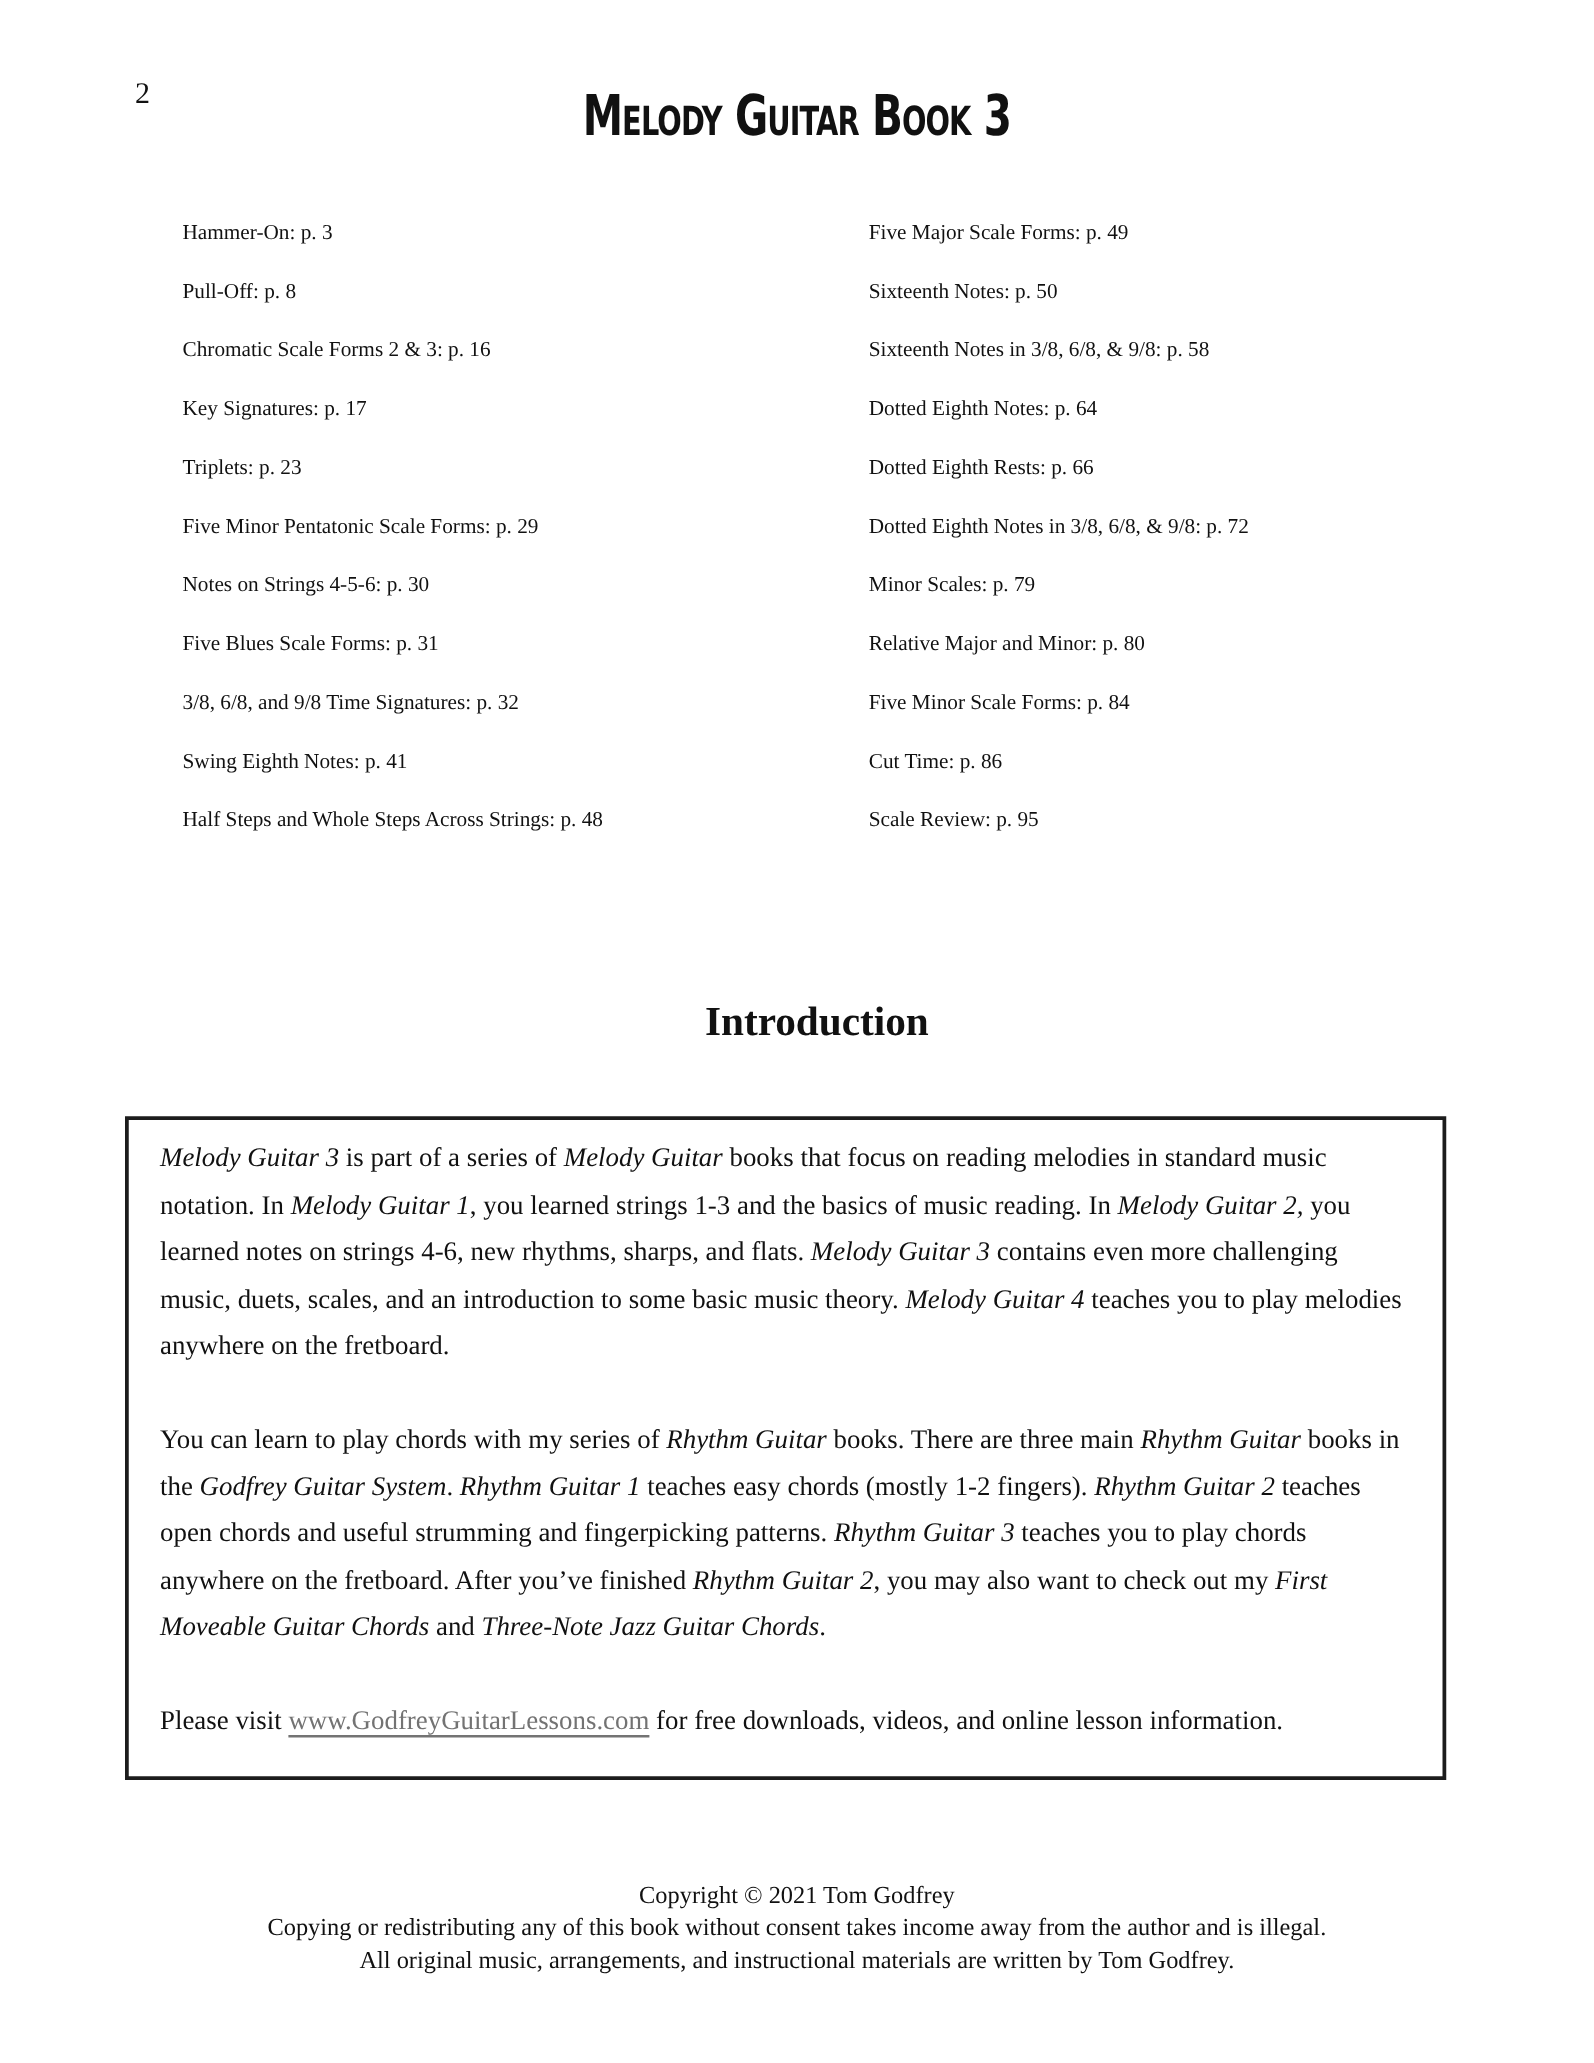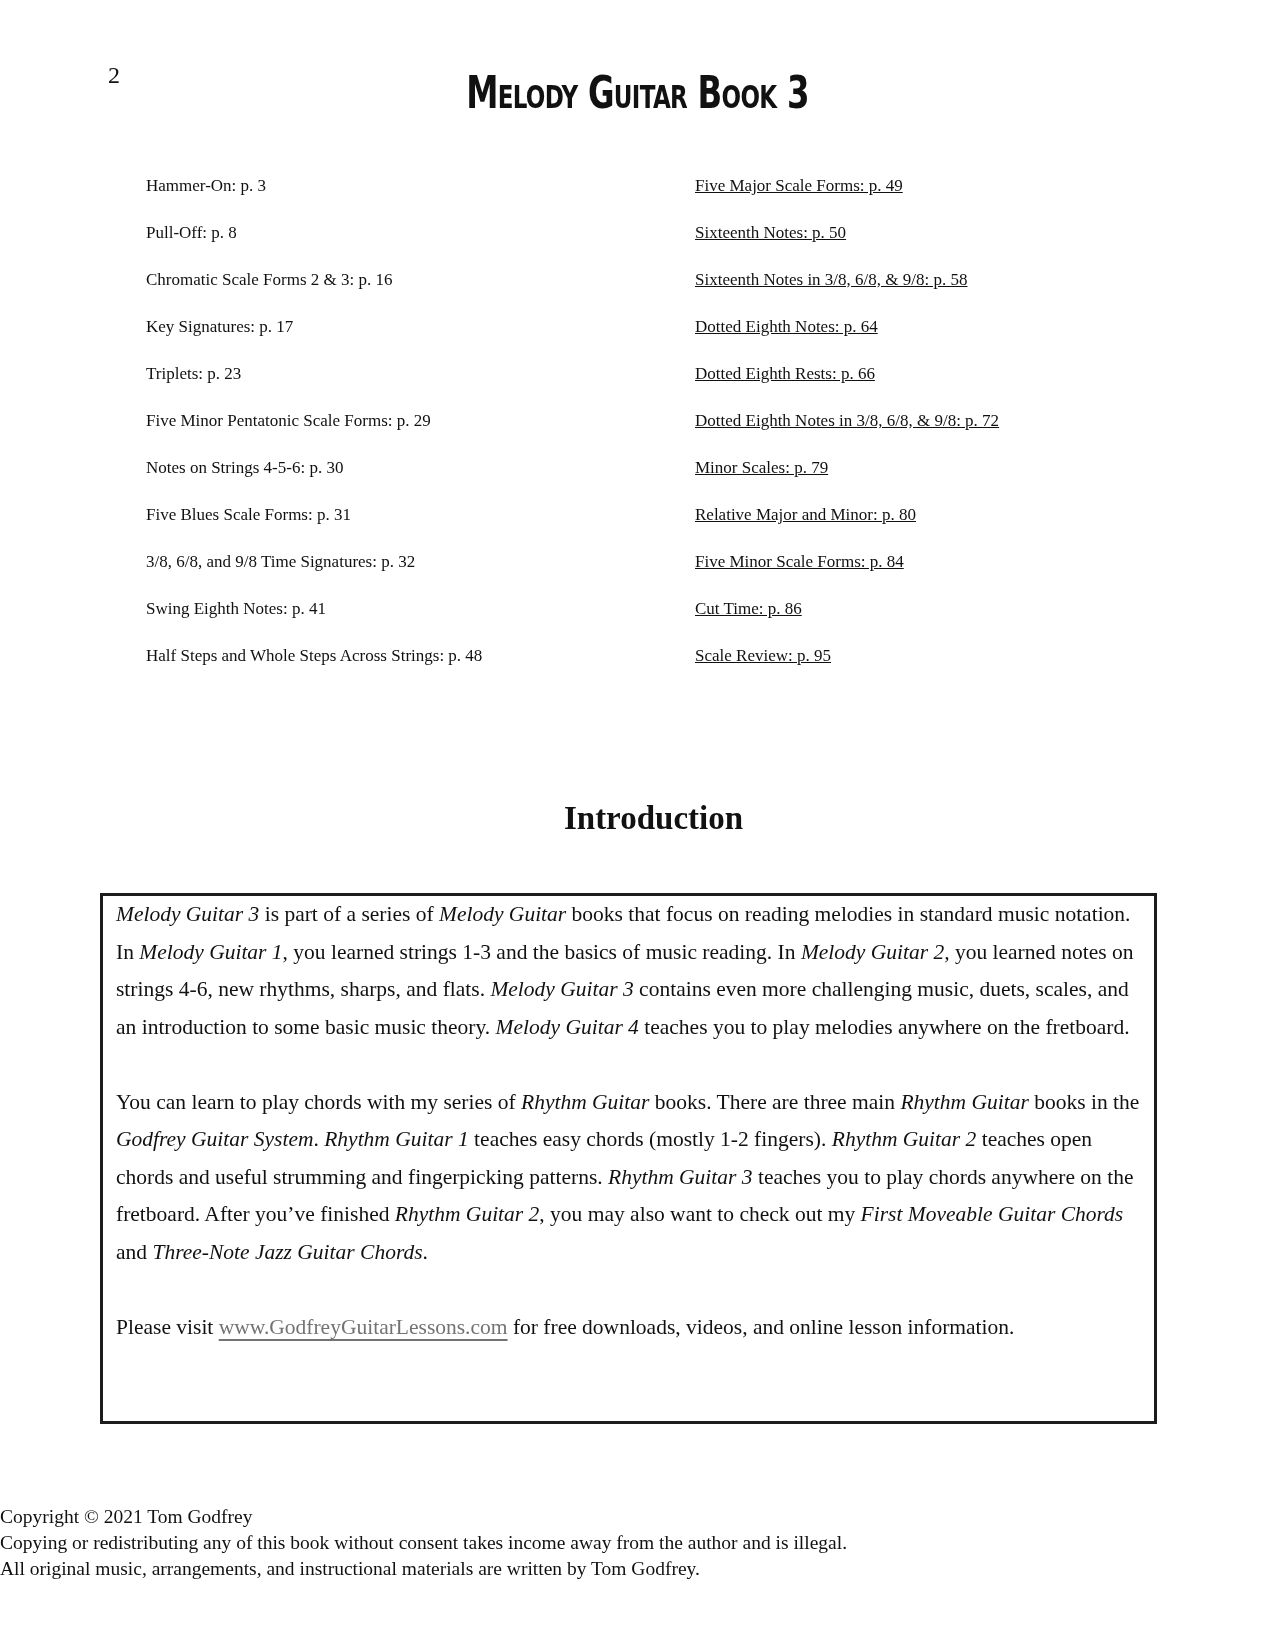--- a/index.html
+++ b/index.html
@@ -33,21 +33,21 @@
     transform: scaleX(0.72);
     transform-origin: 50% 50%;
     white-space: nowrap;
   }
   .toc-col {
     position: absolute;
     top: 162px;
     font-size: 17px;
   }
   .toc-col.left  { left: 146px; }
-  .toc-col.right { left: 695px; text-decoration: underline; }
+  .toc-col.right { left: 695px; }
   .toc-item {
     height: 47px;
     line-height: 47px;
     white-space: nowrap;
   }
   .intro-heading {
     position: absolute;
     top: 784px;
     left: 0;
     width: 100%;
@@ -62,35 +62,35 @@
     top: 893px;
     width: 1057px;
     height: 531px;
     box-sizing: border-box;
     border: 3px solid #1c1c1c;
     padding: 0 13px;
     font-size: 21.5px;
     line-height: 37.5px;
     overflow: hidden;
   }
-  .intro-box p { margin: 0; }
+  .intro-box p { margin: 12px; }
   .intro-box p + p { margin-top: 37.5px; }
   .it { font-style: italic; }
   .link {
     color: #737373;
     text-decoration: underline;
     text-underline-offset: 5px;
     text-decoration-thickness: 1.5px;
   }
   .footer {
     position: absolute;
     top: 1504px;
     left: 0;
     width: 100%;
-    text-align: left;
+    text-align: center;
     font-size: 19.5px;
     line-height: 26px;
   }
 </style>
 </head>
 <body>
 
 <div class="page">
 
   <div class="page-number">2</div>

